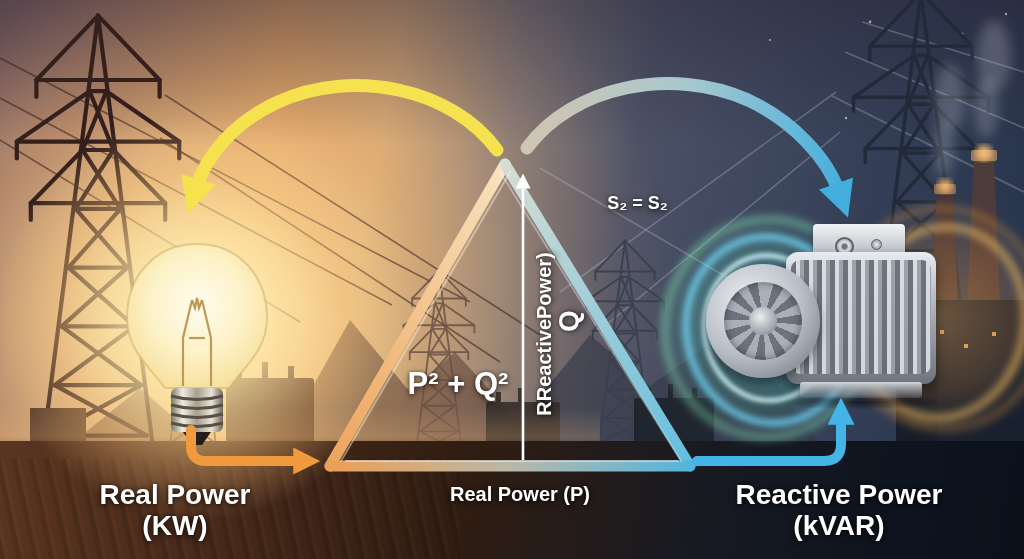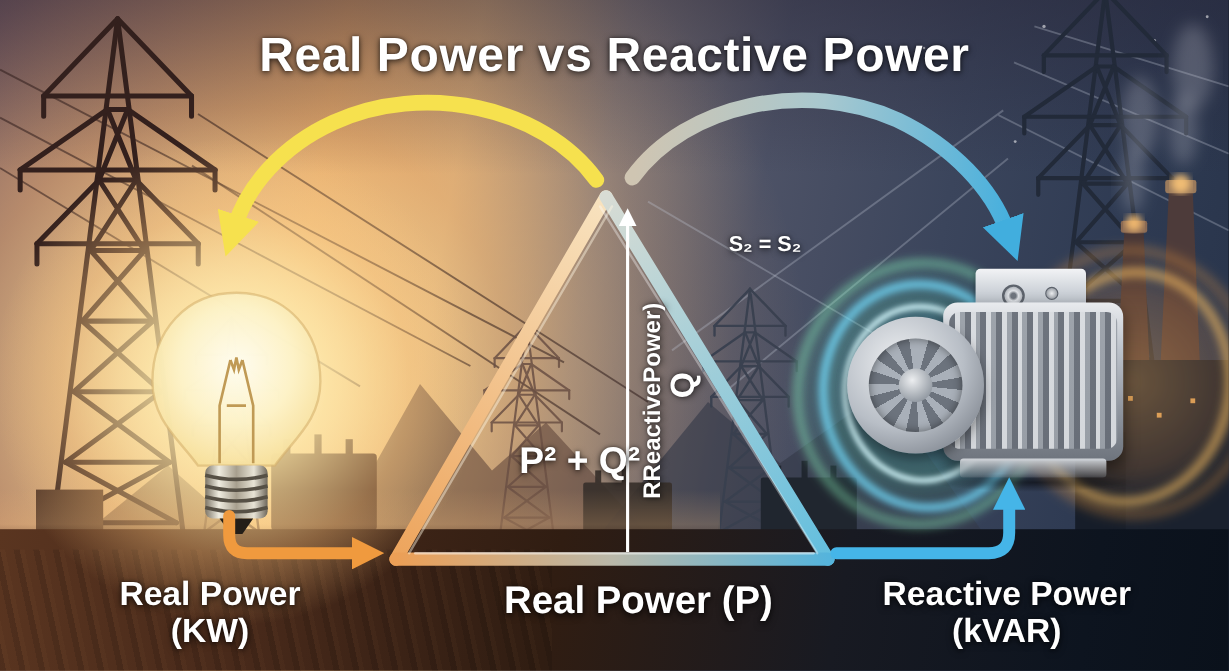--- a/index.html
+++ b/index.html
@@ -25,22 +25,22 @@
 
   
   .lbl{position:absolute;color:#fff;font-weight:700;line-height:1.12;
        text-shadow:0 2px 6px rgba(0,0,0,.65),0 0 3px rgba(0,0,0,.45);}
   .title{left:0;right:0;top:24px;text-align:center;font-size:40px;letter-spacing:.5px;}
   .apparent{left:540px;top:162px;font-size:26px;white-space:nowrap;}
   .apparent-formula{left:540px;top:193px;width:195px;text-align:center;font-size:18px;}
   .rot{transform:translate(-50%,-50%) rotate(-90deg);white-space:nowrap;}
   .rot-axis{left:544px;top:334px;font-size:20px;}
   .rot-q{left:569px;top:321px;font-size:28px;}
-  .formula{left:416px;top:367px;width:134px;text-align:center;font-size:31px;white-space:nowrap;}
-  .base-label{left:412px;top:483px;width:240px;text-align:center;font-size:32px;white-space:nowrap;}
+  .formula{left:391px;top:367px;width:134px;text-align:center;font-size:31px;white-space:nowrap;}
+  .base-label{left:400px;top:483px;width:240px;text-align:center;font-size:20px;white-space:nowrap;}
   .left-label{left:55px;top:479px;width:240px;text-align:center;font-size:28px;}
   .right-label{left:713px;top:479px;width:252px;text-align:center;font-size:28px;}
 
   
   .bulb-glow{position:absolute;left:-8px;top:113px;width:410px;height:410px;pointer-events:none;
     background:radial-gradient(circle, rgba(255,249,222,.95) 0%, rgba(255,230,165,.75) 26%,
                rgba(252,196,125,.38) 50%, rgba(244,176,105,0) 70%);}
   .bulb-svg{position:absolute;left:117px;top:238px;}
 
   
@@ -305,21 +305,20 @@
       <path d="M346 461 L678 461" stroke="rgba(255,255,255,.5)" stroke-width="2"></path>
     </g>
 
     <path d="M523 460 L523 184" fill="none" stroke-width="2.6" marker-end="url(#mWh)" stroke="#ffffff"></path>
 
     <path d="M191 430 L191 446 Q191 461 206 461 L300 461" fill="none" stroke-width="10" stroke-linecap="round" marker-end="url(#mOr)" stroke="#f09a3e"></path>
 
     <path d="M697 461 L824 461 Q841 461 841 444 L841 418" fill="none" stroke-width="10" stroke-linecap="round" marker-end="url(#mBl)" stroke="#45b5e8"></path>
   </svg>
 
-  <div class="lbl title">Real Power vs Reactive Power</div>
 
   <div class="lbl apparent-formula">S₂ = S₂</div>
 
   <div class="lbl rot rot-axis">RReactivePower)</div>
   <div class="lbl rot rot-q">Q</div>
 
   <div class="lbl formula">P² + Q²</div>
   <div class="lbl base-label">Real Power (P)</div>
 
   <div class="lbl right-label">

